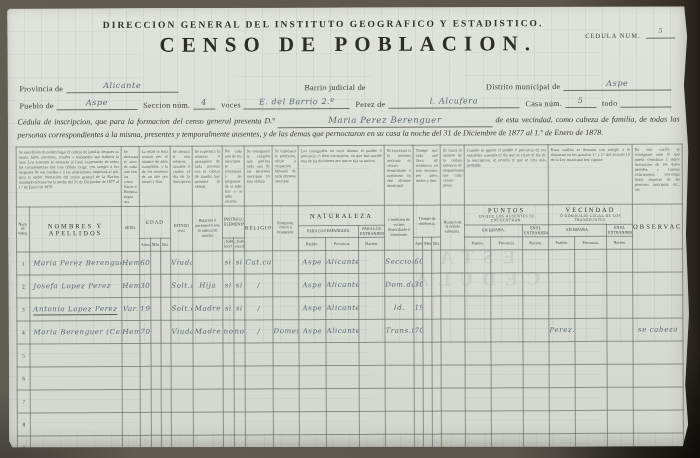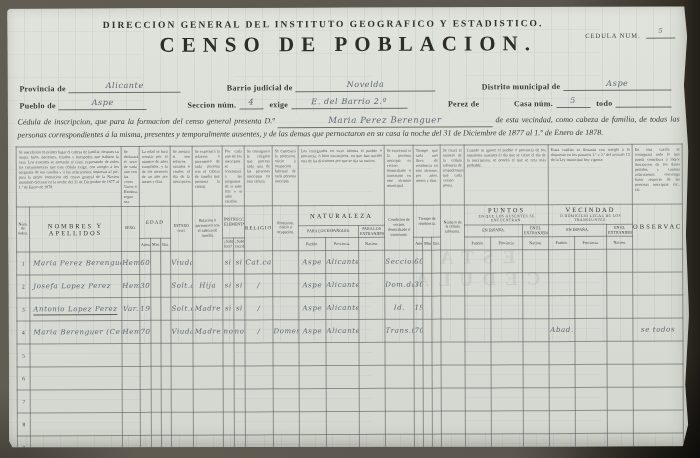--- a/index.html
+++ b/index.html
@@ -19,21 +19,21 @@
     transform:rotate(-.25deg);padding:4px 8px;box-sizing:border-box;
     clip-path:polygon(0 .6%,.4% 0,99.3% .2%,99.7% 7%,99.2% 18%,99.8% 33%,99.4% 52%,99.8% 70%,99.2% 86%,99.6% 95%,98.8% 100%,.5% 99.5%,0 98%);}
   .masthead{position:relative;height:56px;}
   .agency{margin-top:8px;text-align:center;padding:0 110px 0 60px;font-weight:bold;
     font-size:9.5px;letter-spacing:2px;color:#2f2f2b;}
   .cedula{position:absolute;right:0;top:9px;width:96px;font-size:6.5px;letter-spacing:1px;
     color:#3a3a35;display:flex;align-items:flex-end;gap:3px;}
   .cedula .ul{flex:1;}
   .title{text-align:center;font-weight:bold;font-size:21px;letter-spacing:7px;margin-top:3px;color:#2c2c28;}
   .fline{display:flex;align-items:flex-end;font-size:8px;margin-top:5px;padding:0 4px;color:#3a3a34;}
-  .fline .lbl{white-space:nowrap;font-weight:bold;letter-spacing:.3px;}
+  .fline .lbl{white-space:nowrap;font-weight:normal;letter-spacing:.3px;}
   .ul{display:inline-block;border-bottom:1px solid rgba(80,82,76,.8);height:11px;text-align:center;
     vertical-align:bottom;margin:0 6px 0 3px;}
   .hw{font-family:"DejaVu Serif",serif;font-style:italic;color:#5d6873;letter-spacing:.6px;}
   .fline .hw{font-size:8px;}
   .sp{flex:1;}
   .intro{margin:5px 2px 0;font-style:italic;font-size:8px;line-height:1.55;text-align:justify;color:#3c3c36;}
   .intro .hw{font-size:8.5px;}
   .intro .name-ul{display:inline-block;border-bottom:1px solid rgba(80,82,76,.8);min-width:215px;text-align:center;}
   table{width:100%;border-collapse:collapse;table-layout:fixed;margin-top:4px;
     border:1.5px solid rgba(60,62,58,.75);}
@@ -68,36 +68,36 @@
         <span class="ul"><span class="hw">5</span></span>
       </div>
       <div class="title">CENSO  DE  POBLACION.</div>
     </div>
 
     <div class="fline">
       <span class="lbl">Provincia de</span>
       <span class="ul" style="width:112px"><span class="hw">Alicante</span></span>
       <span class="sp"></span>
       <span class="lbl">Barrio judicial de</span>
-      <span class="ul" style="width:140px"><span class="hw">Novelda</span></span>
       <span class="sp"></span>
       <span class="lbl">Distrito municipal de</span>
       <span class="ul" style="width:108px"><span class="hw">Aspe</span></span>
     </div>
 
     <div class="fline">
       <span class="lbl">Pueblo de</span>
       <span class="ul" style="width:88px"><span class="hw">Aspe</span></span>
       <span class="sp"></span>
       <span class="lbl">Seccion núm.</span>
       <span class="ul" style="width:24px"><span class="hw">4</span></span>
-      <span class="lbl">exige</span>
+      <span class="lbl">voces</span>
       <span class="ul" style="width:116px"><span class="hw">E. del Barrio 2.º</span></span>
       <span class="sp"></span>
       <span class="lbl">Perez de</span>
+      <span class="ul" style="width:144px"><span class="hw">l. Alcufera</span></span>
       <span class="sp"></span>
       <span class="lbl">Casa núm.</span>
       <span class="ul" style="width:34px"><span class="hw">5</span></span>
       <span class="lbl">todo</span>
       <span class="ul" style="width:56px"><span class="hw"></span></span>
     </div>
 
     <p class="intro"><span>Cédula de inscripcion, que para la formacion del censo general presenta D.ª</span>
       <span class="name-ul"><span class="hw">Maria Perez Berenguer</span></span>
       <span>de esta vecindad, como cabeza de familia, de todas las personas correspondientes á la misma, presentes y temporalmente ausentes, y de las demas que pernoctaron en su casa la noche del 31 de Diciembre de 1877 al 1.º de Enero de 1878.</span></p>
@@ -307,24 +307,24 @@
             <td><span class="hw">Alicante</span></td>
             <td><span class="hw"></span></td>
             <td><span class="hw">Trans.ta</span></td>
             <td><span class="hw">70</span></td>
             <td><span class="hw"></span></td>
             <td><span class="hw"></span></td>
             <td><span class="hw"></span></td>
             <td><span class="hw"></span></td>
             <td><span class="hw"></span></td>
             <td><span class="hw"></span></td>
-            <td><span class="hw">Abad.</span></td>
-            <td><span class="hw"></span></td>
-            <td><span class="hw"></span></td>
-            <td><span class="hw">se todos</span></td>
+            <td><span class="hw">Perez.</span></td>
+            <td><span class="hw"></span></td>
+            <td><span class="hw"></span></td>
+            <td><span class="hw">se cabeza</span></td>
           </tr>
           <tr>
             <td class="num">5</td>
             <td class="cname"><span class="hw"></span></td>
             <td><span class="hw"></span></td>
             <td><span class="hw"></span></td>
             <td><span class="hw"></span></td>
             <td><span class="hw"></span></td>
             <td><span class="hw"></span></td>
             <td><span class="hw"></span></td>

